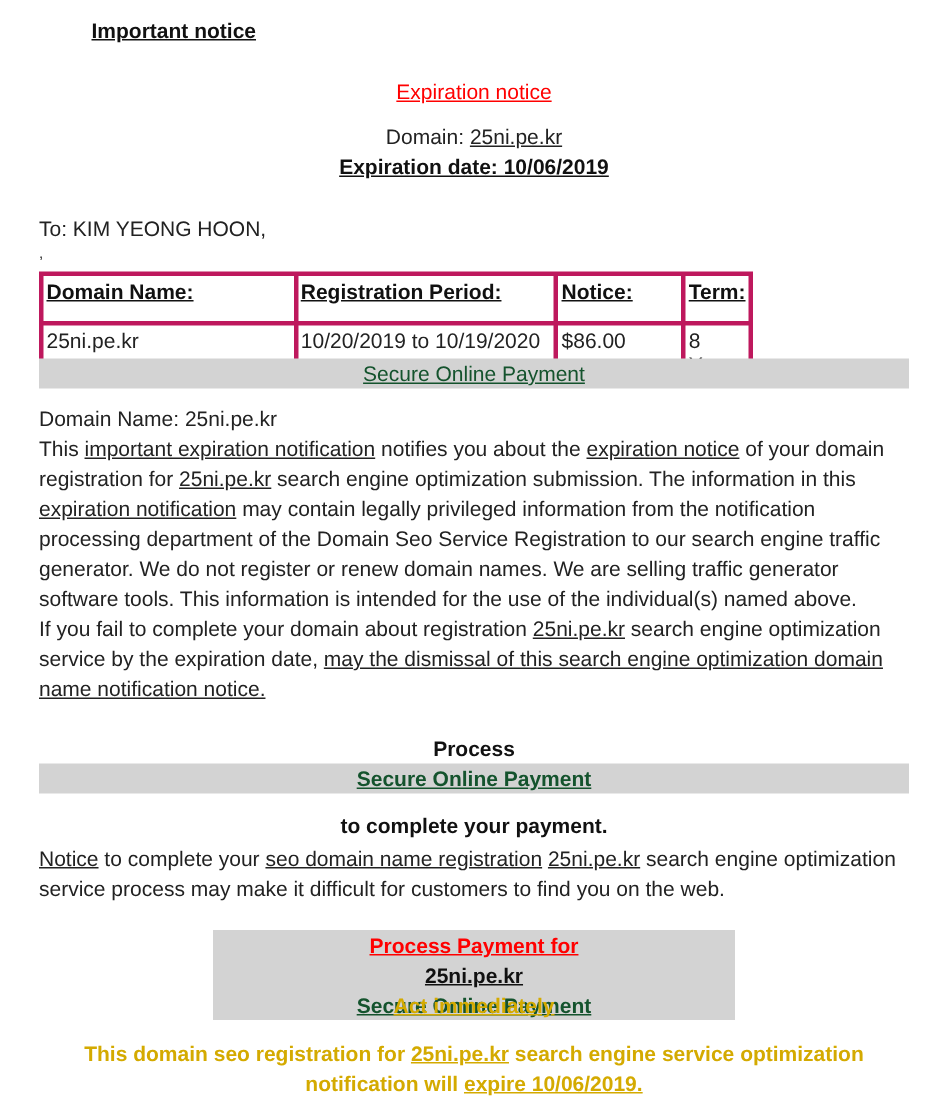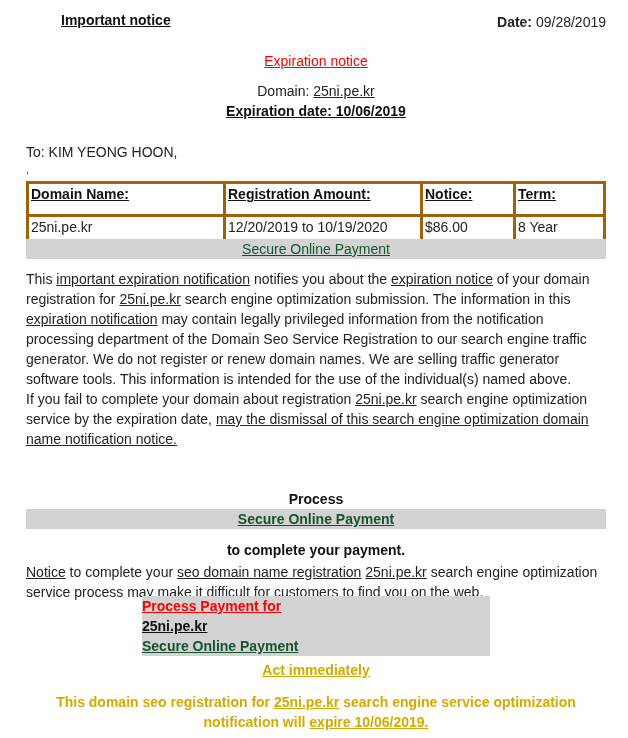--- a/index.html
+++ b/index.html
@@ -11,71 +11,71 @@
   .b { font-weight: bold; }
   .abs { position: absolute; }
   .hdr-left { left: 26px; top: 12px; font-weight: bold; text-decoration: underline; color: #111; margin-left: 35px; }
   .hdr-right { right: 22px; top: 12px; text-align: right; line-height: 20px; }
   .center { position: absolute; left: 0; width: 632px; text-align: center; }
   .red { color: #ff0000; }
   .blue { color: #14532d; }
   .gold { color: #d4aa00; }
   a { cursor: pointer; }
   table.reg {
-    position: absolute; left: 26px; top: 181px; width: 580px;
-    border-collapse: separate; border-spacing: 3px; background: #a16207;
+    position: absolute; left: 26px; top: 181px; width: 476px;
+    border-collapse: separate; border-spacing: 3px; background: #be185d;
   }
   table.reg td { background: #ffffff; padding: 2px 2px; vertical-align: top; font-size: 14px; }
   table.reg tr.head td { height: 26px; font-weight: bold; text-decoration: underline; color: #111; }
   table.reg tr.row td { height: 18px; }
   .paybar {
     position: absolute; left: 26px; width: 580px; background: #d3d3d3; text-align: center; height: 20px; line-height: 20px;
   }
   .body-text { position: absolute; left: 26px; width: 580px; line-height: 20px; }
   .box {
-    position: absolute; left: 142px; width: 348px; top: 596px; height: 60px; background: #d3d3d3;
-    text-align: left; font-weight: bold; line-height: 20px;
+    position: absolute; left: 142px; width: 348px; top: 620px; height: 60px; background: #d3d3d3;
+    text-align: center; font-weight: bold; line-height: 20px;
   }
 </style>
 </head>
 <body>
 
 <div class="abs hdr-left">Important notice</div>
 <div class="abs hdr-right">
-  <div><span class="b">Date:</span> <span>09/28/2019</span></div>
 </div>
 
 <div class="center red u" style="top:53px;">Expiration notice</div>
 <div class="center" style="top:83px;"><span>Domain:</span> <span class="u">25ni.pe.kr</span></div>
 <div class="center b u" style="top:103px; color:#111;">Expiration date: 10/06/2019</div>
 
 <div class="abs" style="left:26px; top:144px;">To: KIM YEONG HOON,</div>
 <div class="abs" style="left:26px; top:164px; font-size:10px;">,</div>
 
 <table class="reg">
   <tbody>
       <tr class="head">
     <td style="width:190px;">Domain Name:</td>
-    <td style="width:190px;">Registration Amount:</td>
+    <td style="width:190px;">Registration Period:</td>
     <td style="width:86px;">Notice:</td>
     <td>Term:</td>
   </tr>
   <tr class="row">
     <td>25ni.pe.kr</td>
-    <td>12/20/2019 to 10/19/2020</td>
+    <td>10/20/2019 to 10/19/2020</td>
     <td>$86.00</td>
     <td>8 Year</td>
   </tr>
 </tbody>
   </table>
 <div class="paybar" style="top:239px;">
   <a class="blue u">Secure Online Payment</a>
 </div>
 
 <div class="body-text" style="top:269px;">
+  <div>Domain Name: 25ni.pe.kr</div>
   <div><span>This </span><span class="u">important expiration notification</span><span> notifies you about the </span><span class="u">expiration notice</span><span> of your domain registration for </span><span class="u">25ni.pe.kr</span><span> search engine optimization submission. The information in this </span><span class="u">expiration notification</span><span> may contain legally privileged information from the notification processing department of the Domain Seo Service Registration to our search engine traffic generator. We do not register or renew domain names. We are selling traffic generator software tools. This information is intended for the use of the individual(s) named above.</span></div>
   <div><span>If you fail to complete your domain about registration </span><span class="u">25ni.pe.kr</span><span> search engine optimization service by the expiration date, </span><span class="u">may the dismissal of this search engine optimization domain name notification notice.</span></div>
 </div>
 
 <div class="center b" style="top:491px; color:#111;">Process</div>
 <div class="paybar b" style="top:509px;">
   <a class="blue u">Secure Online Payment</a>
 </div>
 <div class="center b" style="top:542px; color:#111;">to complete your payment.</div>
 <div class="body-text" style="top:562px;"><span class="u">Notice</span><span> to complete your </span><span class="u">seo domain name registration</span><span> </span><span class="u">25ni.pe.kr</span><span> search engine optimization service process may make it difficult for customers to find you on the web.</span></div>

